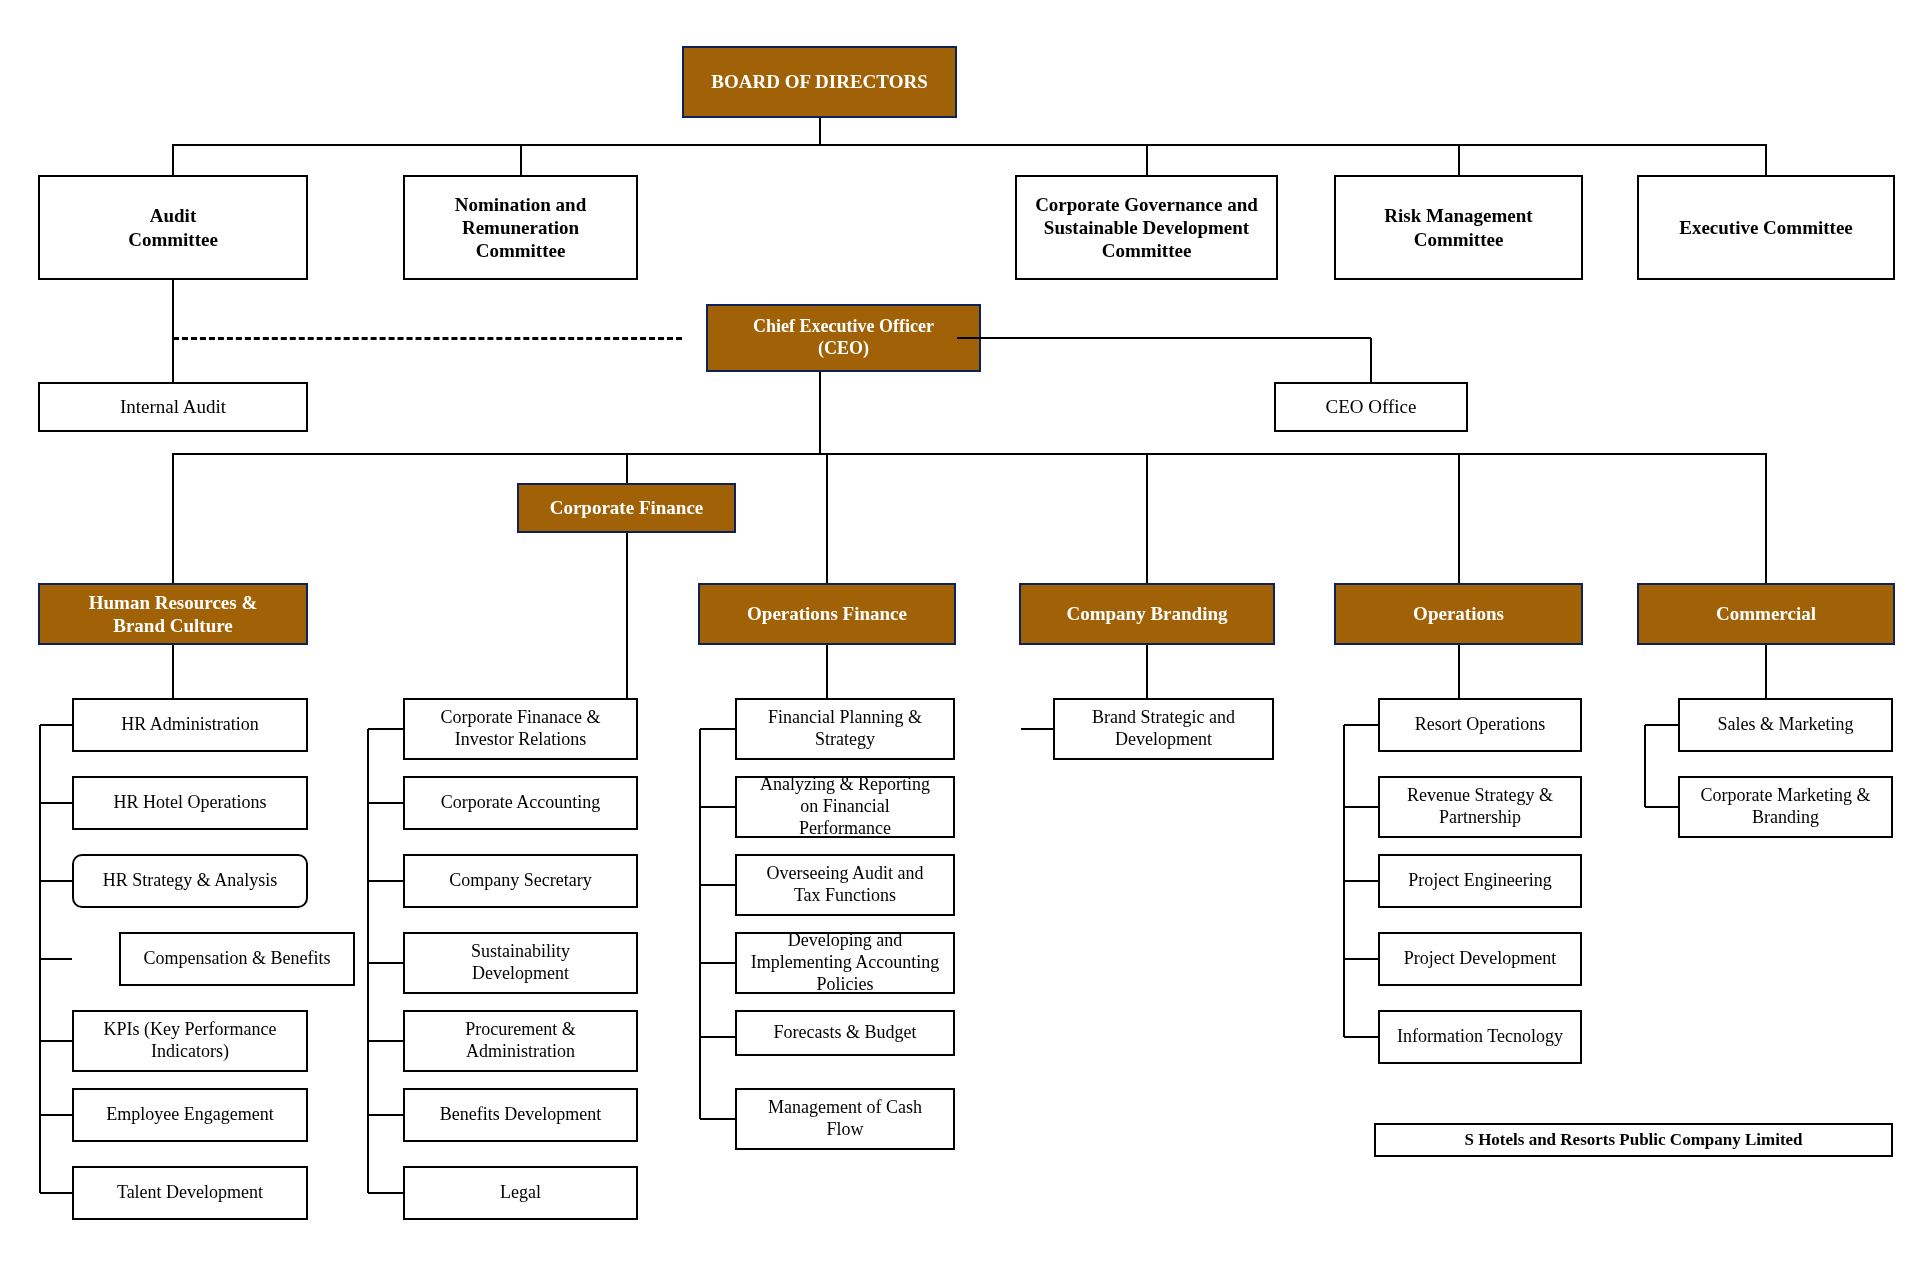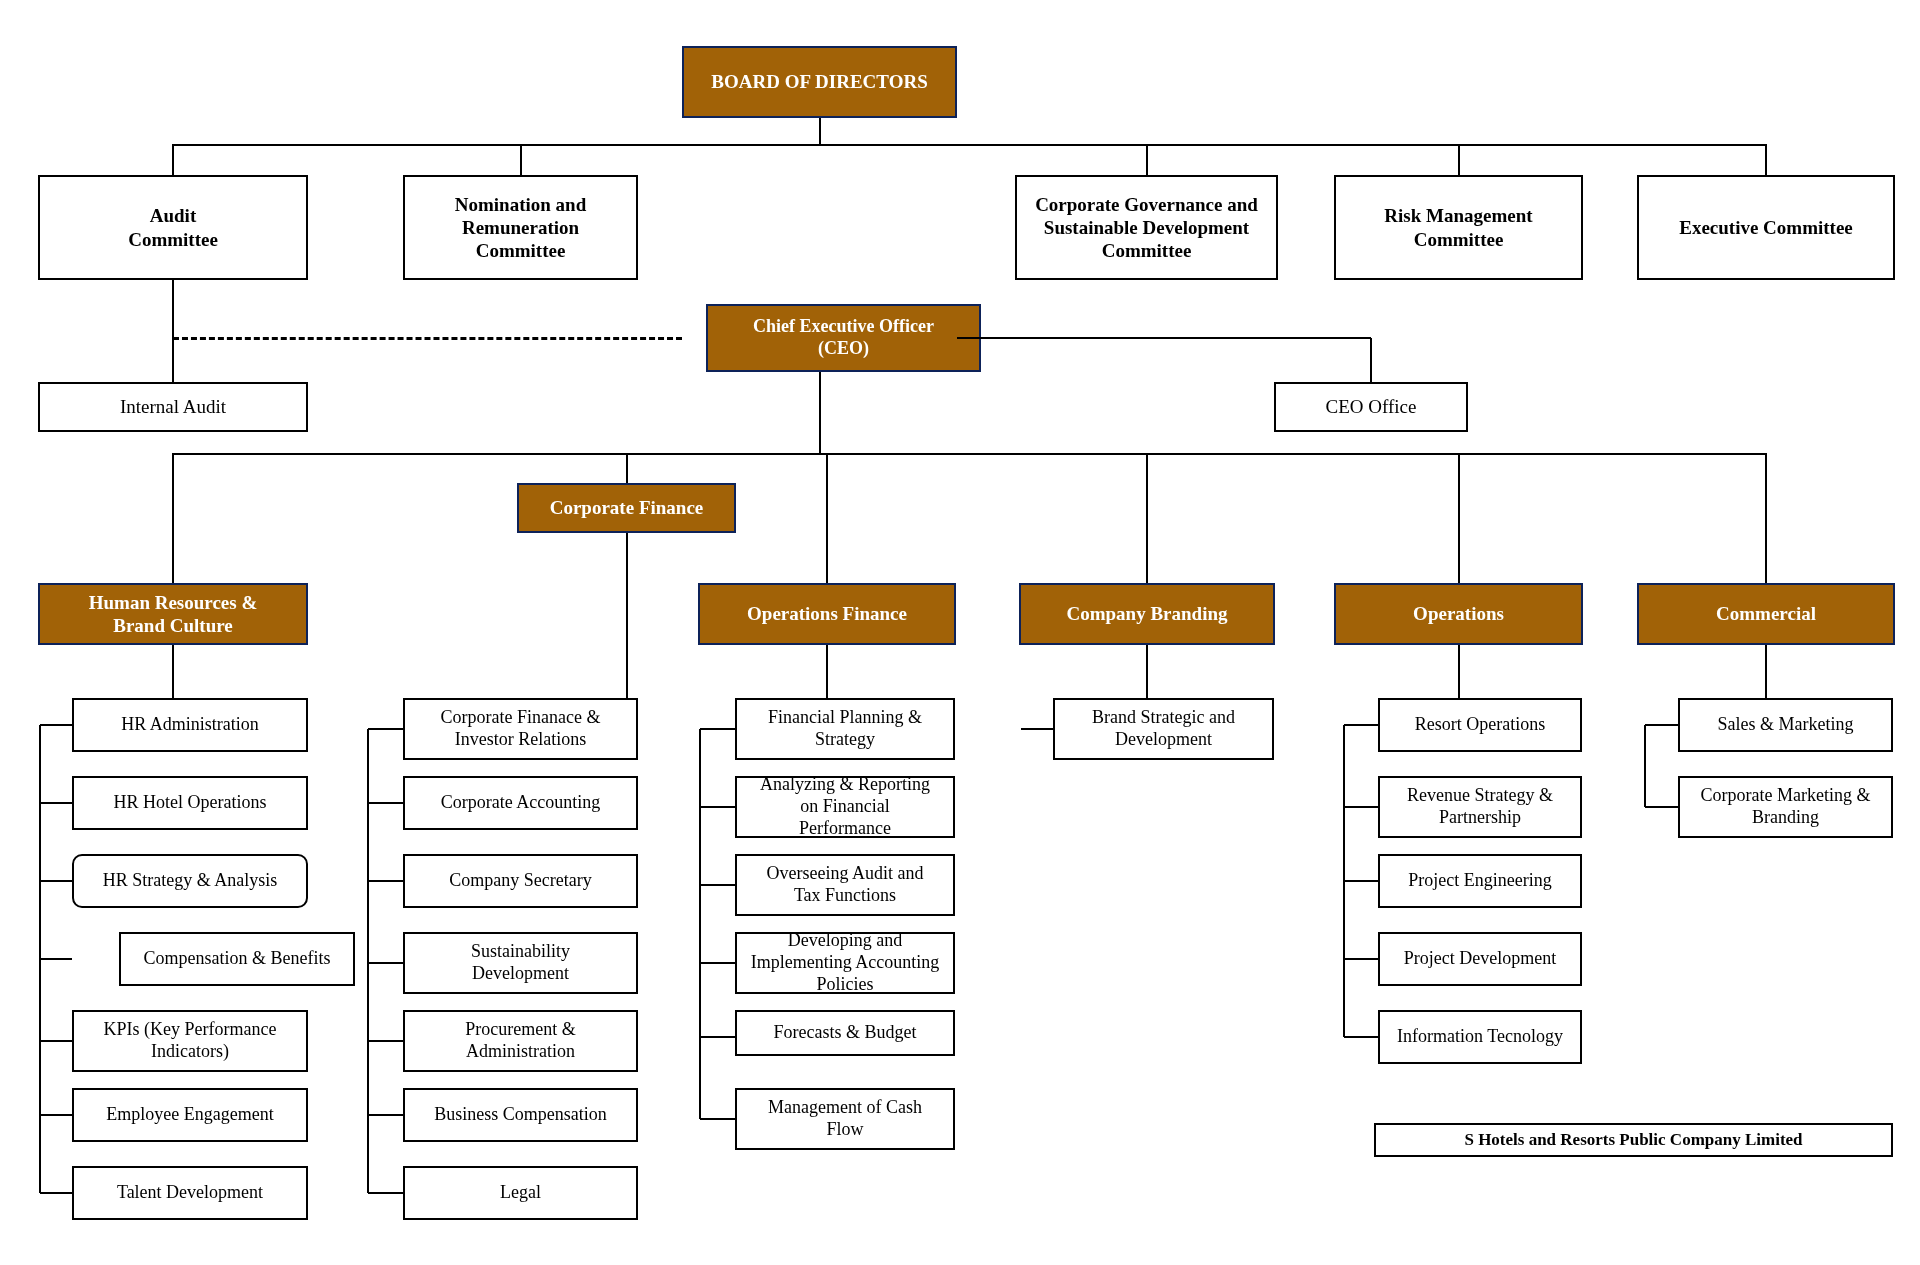--- a/index.html
+++ b/index.html
@@ -173,21 +173,21 @@
     <div class="ln h" style="left: 368px; top: 962px; width: 35px;"></div>
     <div class="box overflow" style="left: 403px; top: 932px; width: 235px; height: 62px; font-size: 18px;">
       <span class="txt">Sustainability<br>Development</span>
     </div>
     <div class="ln h" style="left: 368px; top: 1040px; width: 35px;"></div>
     <div class="box overflow" style="left: 403px; top: 1010px; width: 235px; height: 62px; font-size: 18px;">
       <span class="txt">Procurement &amp;<br>Administration</span>
     </div>
     <div class="ln h" style="left: 368px; top: 1114px; width: 35px;"></div>
     <div class="box overflow" style="left: 403px; top: 1088px; width: 235px; height: 54px; font-size: 18px;">
-      <span class="txt">Business Compensation</span>
+      <span class="txt">Benefits Development</span>
     </div>
     <div class="ln h" style="left: 368px; top: 1192px; width: 35px;"></div>
     <div class="box overflow" style="left: 403px; top: 1166px; width: 235px; height: 54px; font-size: 18px;">
       <span class="txt">Legal</span>
     </div>
     <div class="ln v" style="left: 826px; top: 645px; height: 84px;"></div>
     <div class="ln h" style="left: 700px; top: 728px; width: 127px;"></div>
     <div class="ln v" style="left: 699px; top: 729px; height: 390px;"></div>
     <div class="ln h" style="left: 700px; top: 728px; width: 35px;"></div>
     <div class="box overflow" style="left: 735px; top: 698px; width: 220px; height: 62px; font-size: 18px;">

